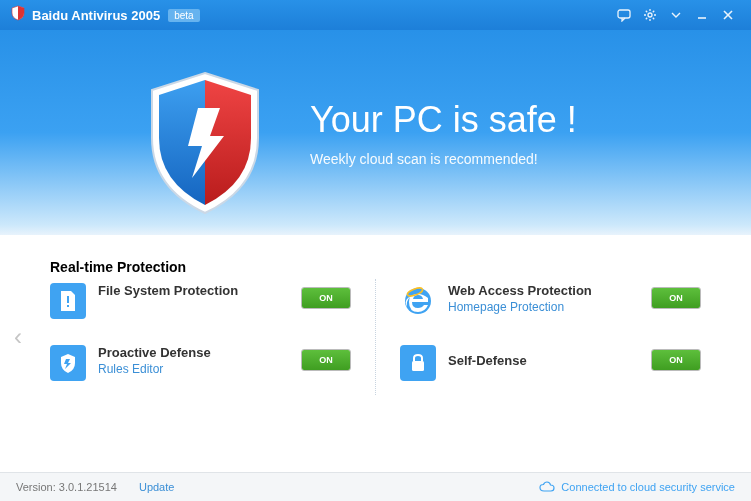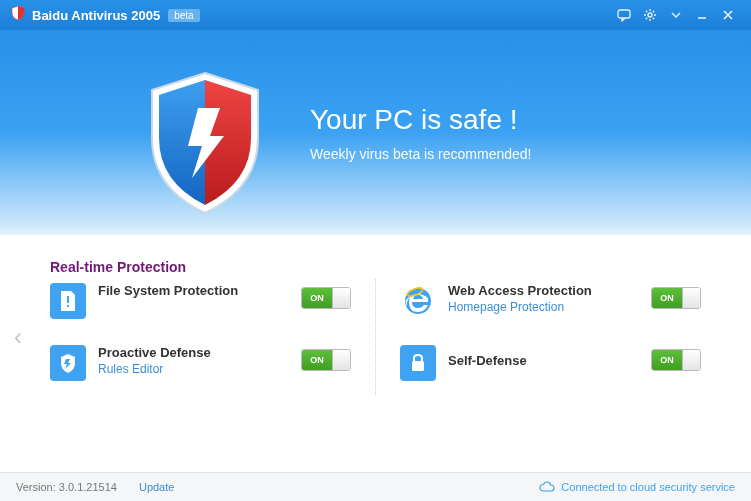--- a/index.html
+++ b/index.html
@@ -30,30 +30,30 @@
   height: 205px;
   background: linear-gradient(to bottom, #2891e8 0%, #3ba1f2 50%, #cce8fb 95%, #e8f3fc 100%);
   display: flex;
   align-items: center;
   padding-left: 140px;
   color: #fff;
   position: relative;
 }
 .hero .shield { position: absolute; left: 140px; top: 38px; }
 .hero .text { margin-left: 170px; }
-.hero .headline { font-size: 28px; font-weight: 400; margin-bottom: 10px; }
+.hero .headline { font-size: 36px; font-weight: 400; margin-bottom: 10px; }
 .hero .subline { font-size: 14px; opacity: 0.95; }
 
 .panel {
   background: #fff;
   padding: 24px 50px 10px 50px;
   height: 237px;
   position: relative;
 }
-.panel .section-title { font-size: 14px; font-weight: 600; color: #701a75; }
+.panel .section-title { font-size: 14px; font-weight: 600; color: #000000; }
 .panel .section-desc { font-size: 12px; color: #999; margin-top: 4px; margin-bottom: 18px; }
 
 .cols { display: flex; position: relative; }
 .col { flex: 1; }
 .divider { width: 1px; border-left: 1px dotted #c8d4e0; margin: 4px 24px; }
 
 .row { display: flex; align-items: flex-start; padding: 8px 0 18px 0; }
 .row .icon-box {
   width: 36px; height: 36px;
   background: #3fa3f2;
@@ -68,20 +68,21 @@
 .row .link2 { font-size: 12px; color: #3b8fd6; margin-top: 2px; cursor: pointer; }
 
 .toggle {
   width: 50px; height: 22px;
   border: 1px solid #bbb;
   border-radius: 3px;
   display: flex;
   overflow: hidden;
   cursor: pointer;
   margin-top: 4px;
+  flex-direction: column;
 }
 .toggle .on {
   flex: 1;
   background: linear-gradient(to bottom, #5dbf3c, #3f9e21);
   color: #fff;
   font-size: 9px;
   font-weight: 700;
   display: flex; align-items: center; justify-content: center;
 }
 .toggle .knob {
@@ -181,21 +182,21 @@
           </linearGradient>
       </defs>
       <path d="M65 5 L118 22 L118 70 Q118 120 65 145 Q12 120 12 70 L12 22 Z" fill="#fff" stroke="#cbd8e6" stroke-width="2"></path>
       <path d="M65 12 L111 27 L111 70 Q111 114 65 137 L65 12 Z" fill="url(#redg)"></path>
       <path d="M65 12 L19 27 L19 70 Q19 114 65 137 L65 12 Z" fill="url(#blueg)"></path>
       <path d="M58 40 L80 40 L70 68 L84 68 L52 110 L62 78 L48 78 Z" fill="#fff"></path>
     </svg>
   </span>
   <div class="text">
     <div class="headline">Your PC is safe !</div>
-    <div class="subline">Weekly virus beta is recommended!</div>
+    <div class="subline">Weekly cloud scan is recommended!</div>
   </div>
 </div>
 
 <div class="panel">
   <div class="nav-arrow">‹</div>
   <div class="section-title">Real-time Protection</div>
 
   <div class="cols">
     <div class="col">
       <div class="row">

